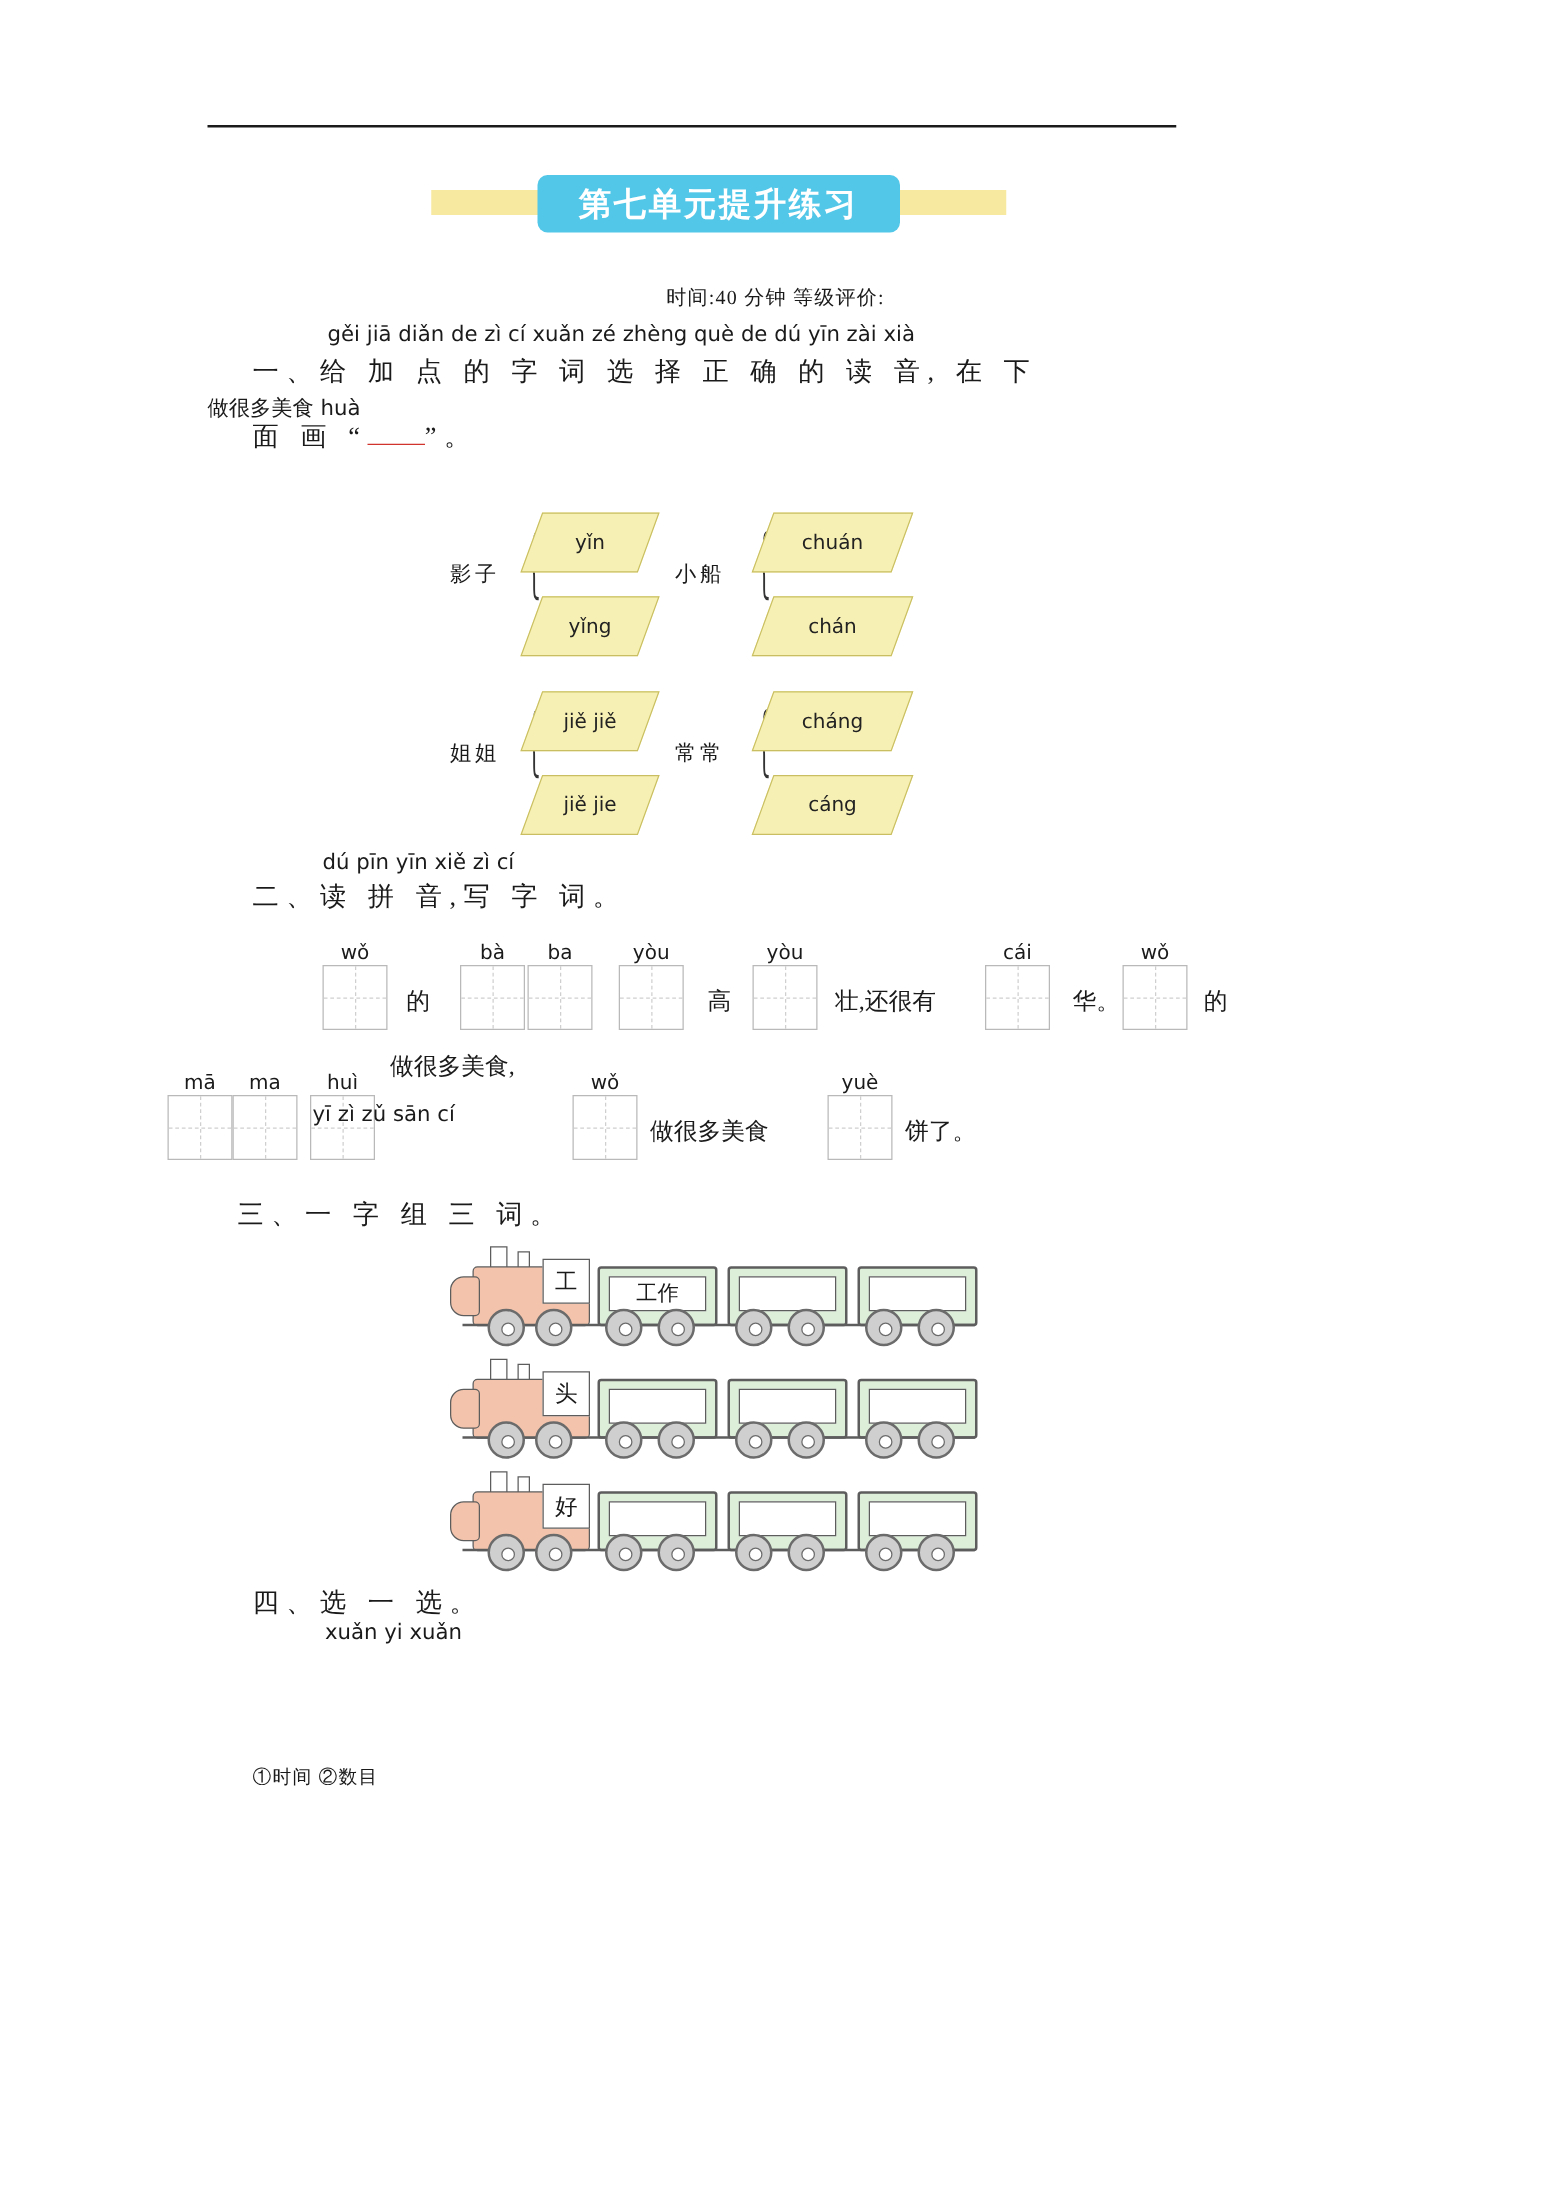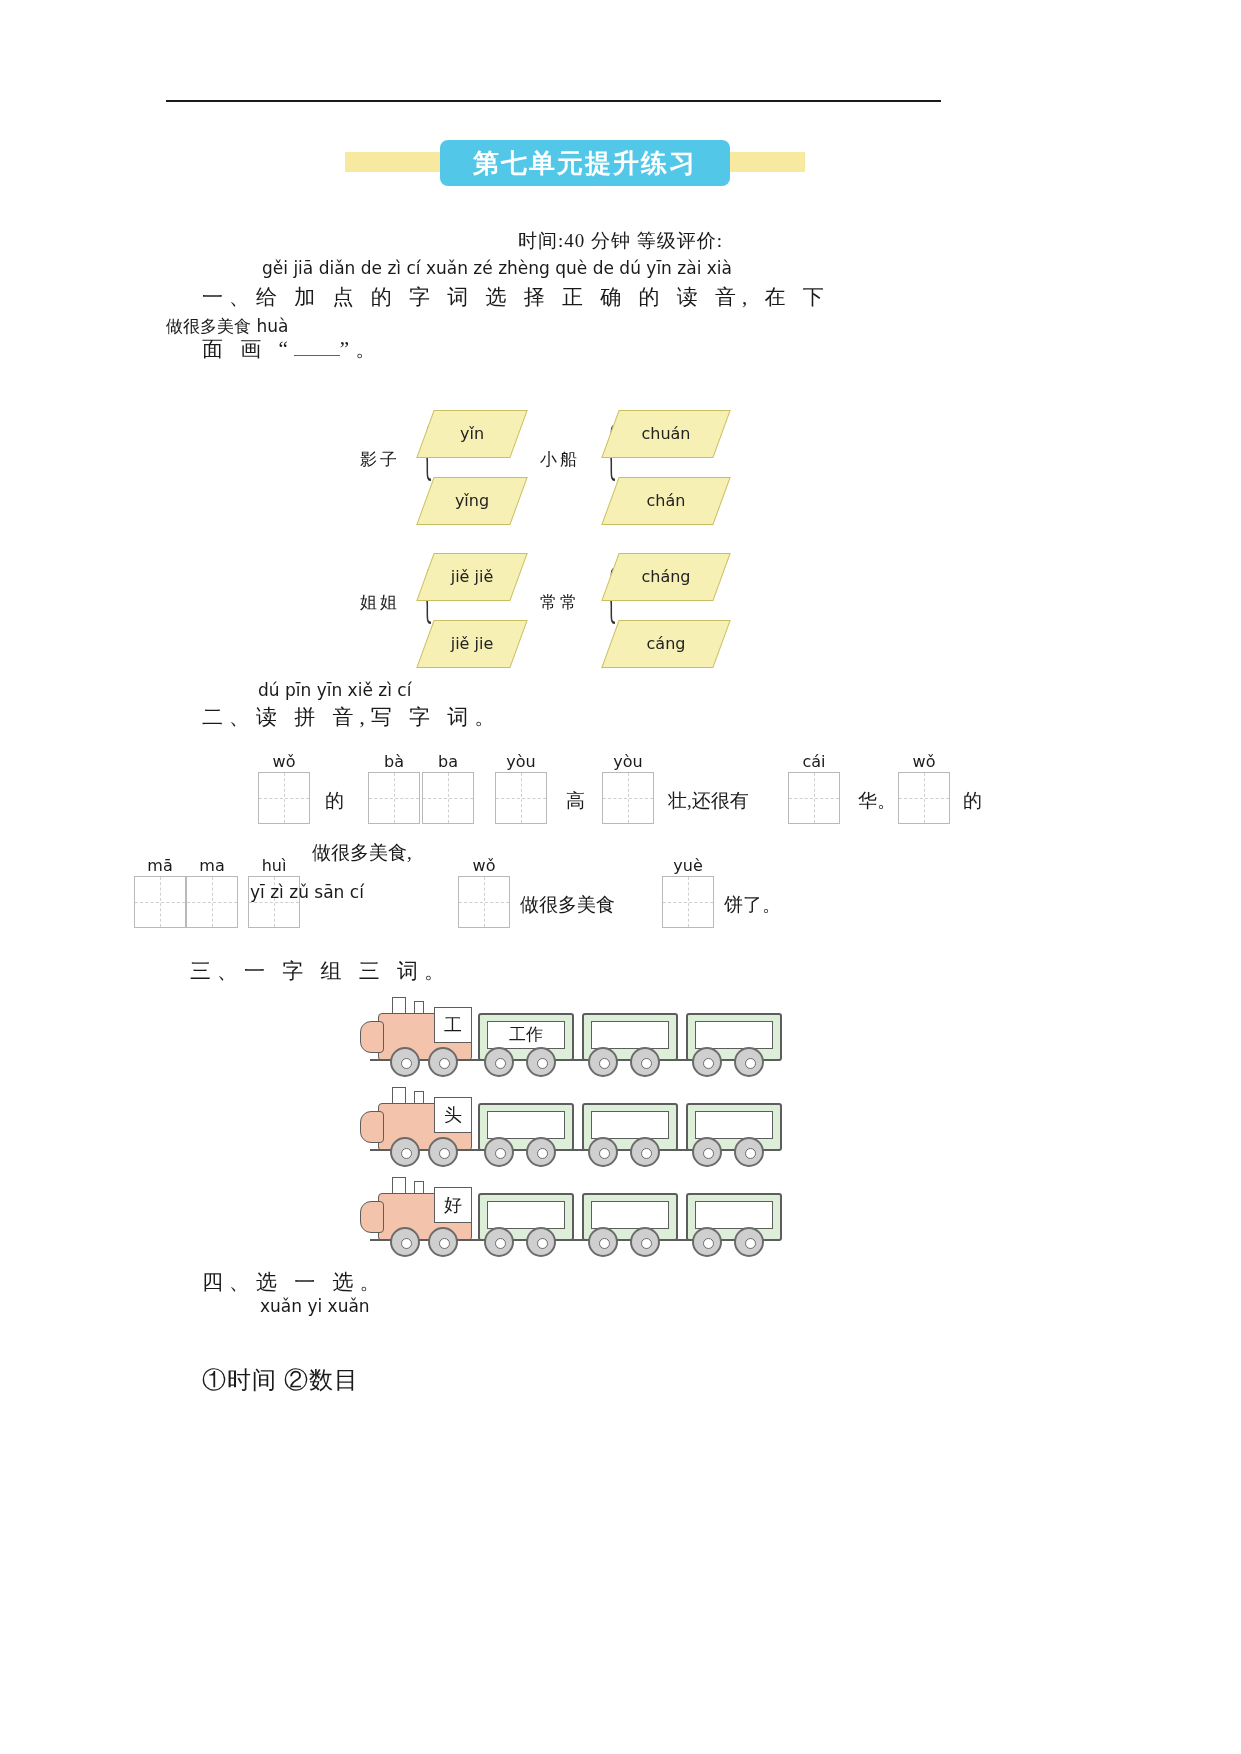--- a/index.html
+++ b/index.html
@@ -24,32 +24,32 @@
   }
   .banner .ribbon-left{
     position:absolute;left:0;top:12px;width:120px;height:20px;
     background:#f7e9a0;
   }
   .banner .ribbon-right{
     position:absolute;right:0;top:12px;width:120px;height:20px;
     background:#f7e9a0;
   }
   .banner .plate{
-    position:absolute;left:95px;top:0;width:290px;height:46px;
+    position:absolute;left:85px;top:0;width:290px;height:46px;
     background:#53c7e8;border-radius:8px;
   }
   .banner .plate span{
     display:block;text-align:center;line-height:46px;
     color:#ffffff;font-size:26px;font-weight:bold;
     font-family:"Liberation Sans",sans-serif;letter-spacing:2px;
   }
 
   .meta{
     position:absolute;left:0;top:228px;width:1241px;text-align:center;
-    font-size:19px;letter-spacing:1px;
+    font-size:16px;letter-spacing:1px;
   }
 
   
   .sec-py{position:absolute;font-family:"DejaVu Sans",sans-serif;font-size:17px;}
   .sec-cn{position:absolute;font-size:21px;letter-spacing:6px;}
 
   
   .grp{position:absolute;}
   .grp .word{
     position:absolute;left:0;top:38px;font-size:17px;letter-spacing:3px;
@@ -128,21 +128,21 @@
   }
   .wheel:after{
     content:"";position:absolute;left:50%;top:50%;width:9px;height:9px;
     margin:-4.5px 0 0 -4.5px;border-radius:50%;background:#fff;
     border:1.5px solid #6b6b6b;
   }
   .rail{position:absolute;height:0;border-top:2px solid #5d5d5d;}
 
   
   .q-line{position:absolute;font-size:20px;}
-  .opt-line{position:absolute;font-size:24px;letter-spacing:1px;}
+  .opt-line{position:absolute;font-size:15px;letter-spacing:1px;margin-top:48px;}
   .ul-blank{border-bottom:1.5px solid #d0342c;display:inline-block;width:46px;}
 </style>
 </head>
 <body>
 
 <div class="page">
 
   <div class="top-rule"></div>
 
   <div class="banner">

